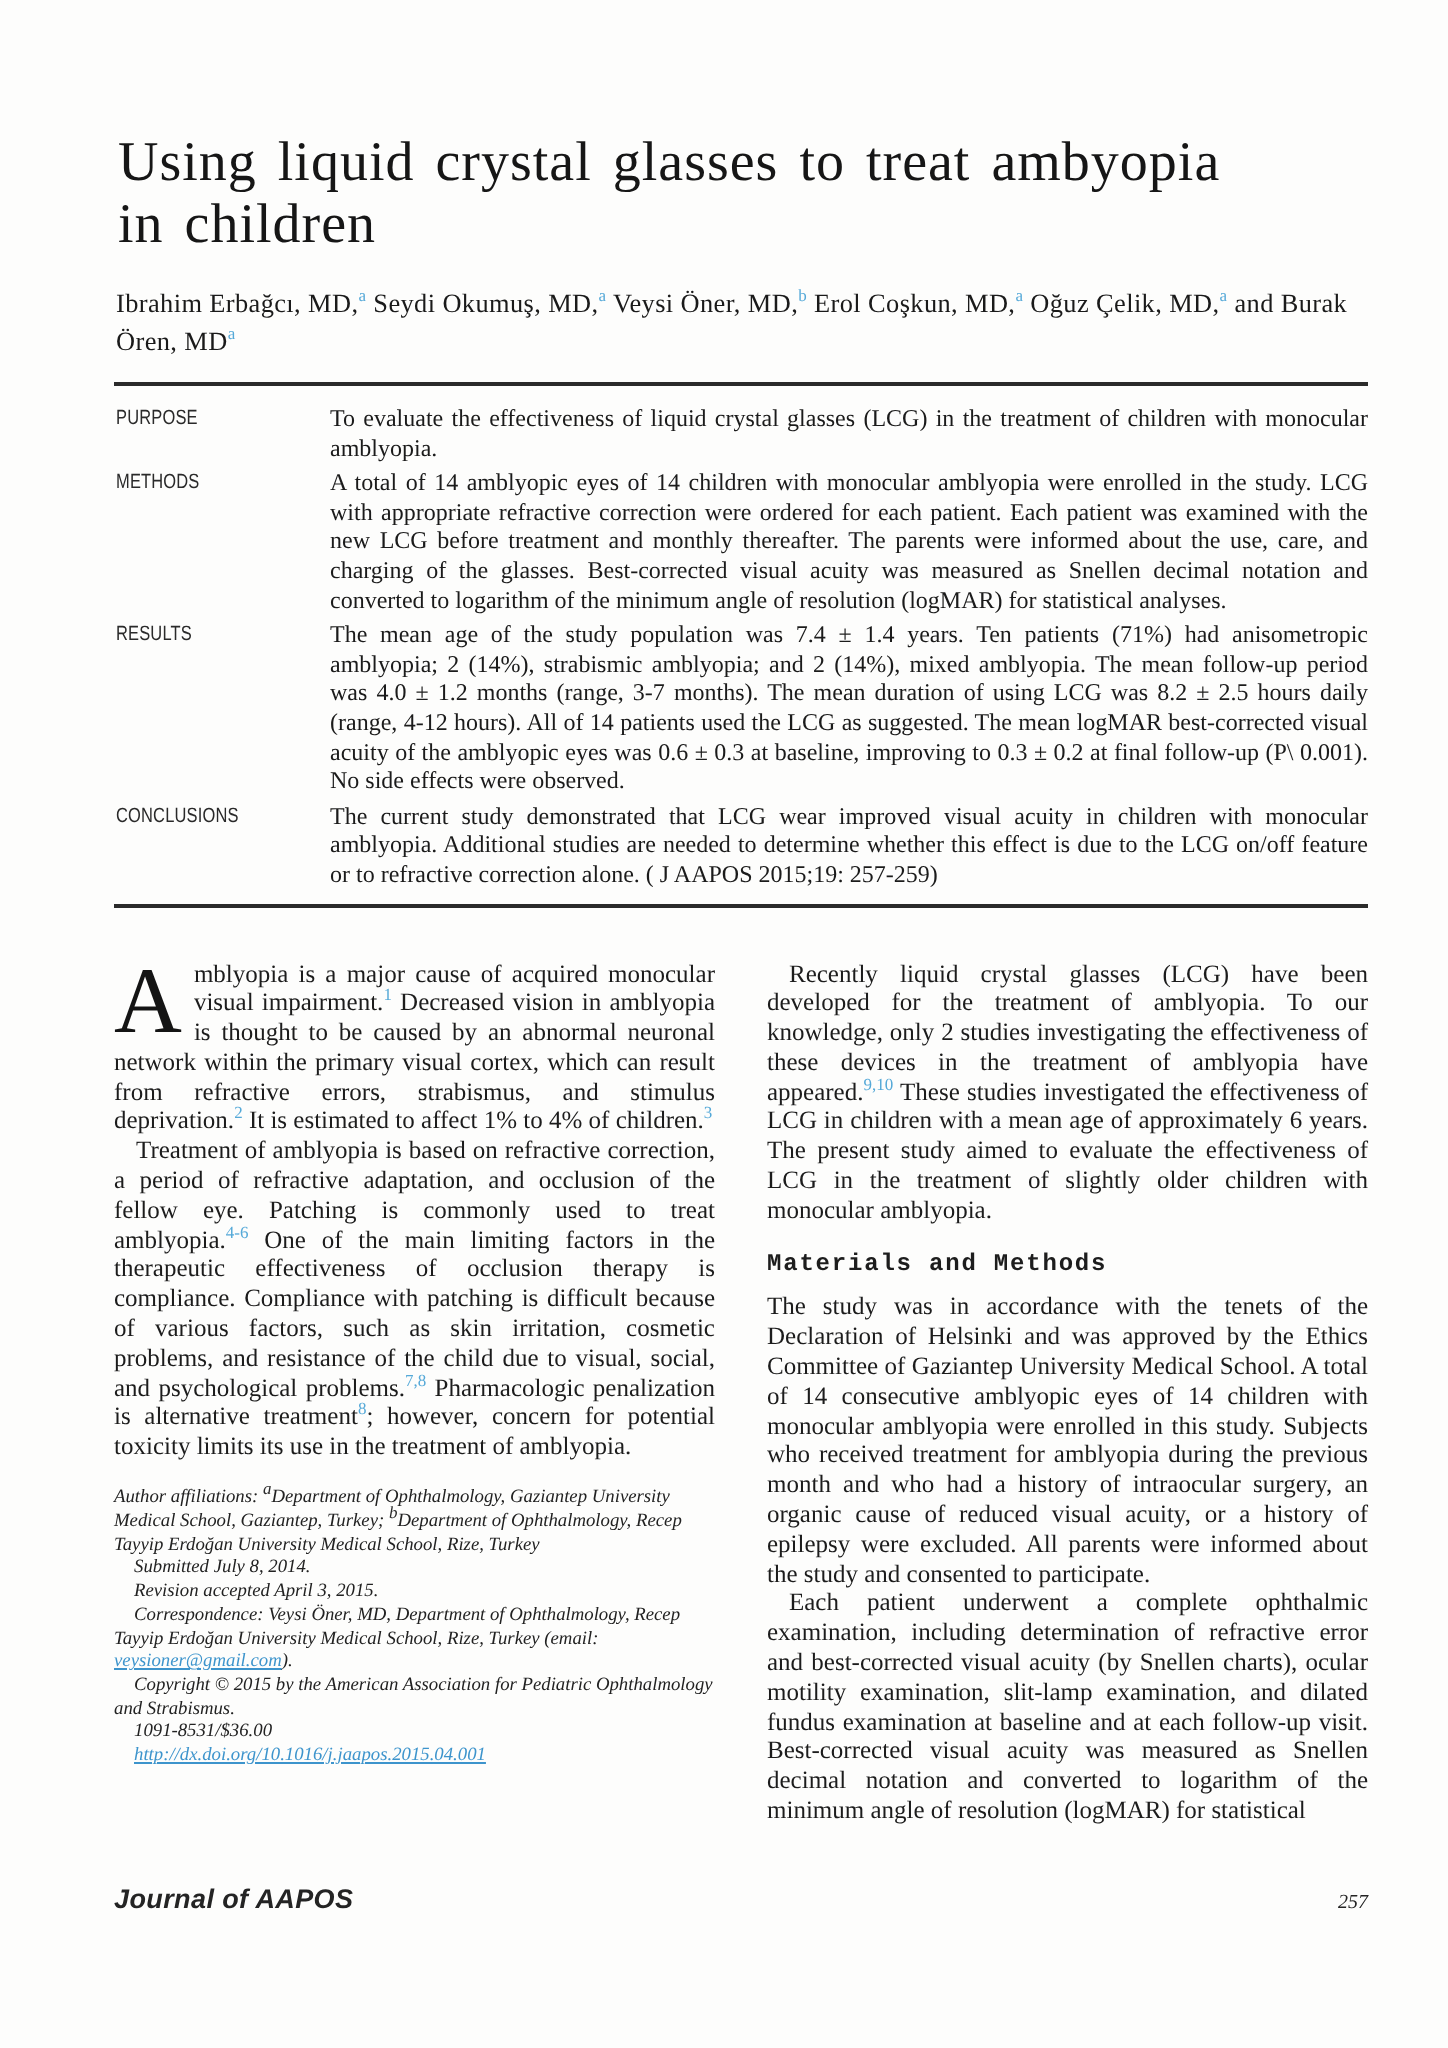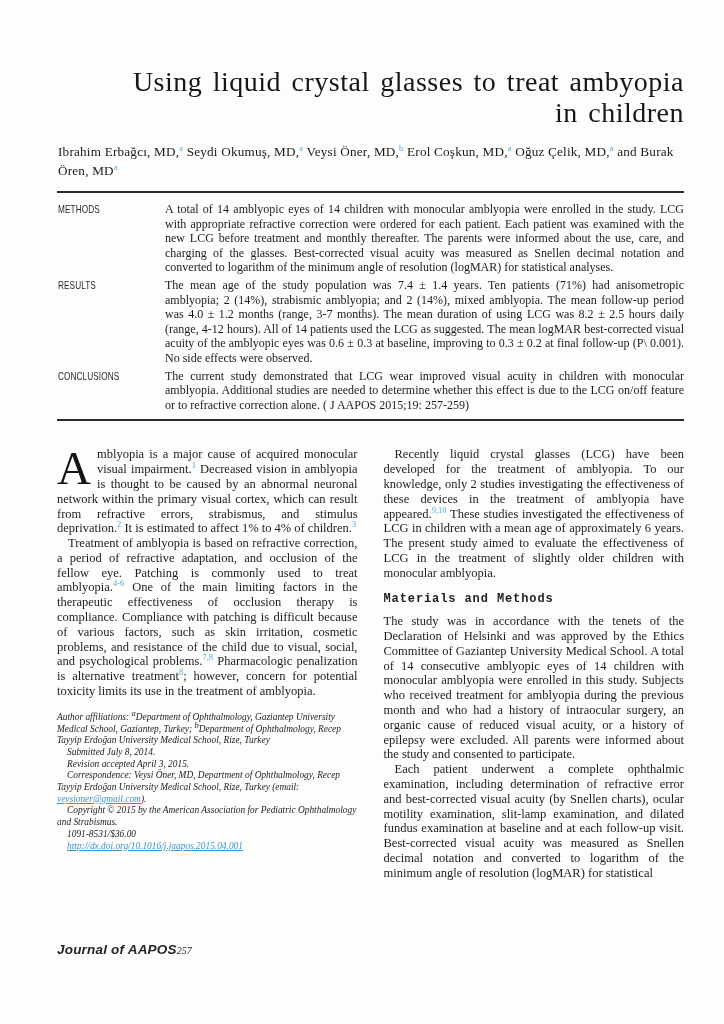--- a/index.html
+++ b/index.html
@@ -10,21 +10,21 @@
     background:#fdfdfc;
     overflow:hidden;
     color:#1c1c1c;
     font-family:"Liberation Serif", serif;
     box-sizing:border-box;
     padding:66px 40px 0 57px;
   }
   
   .title{
     font-size:28px;line-height:31px;font-weight:normal;
-    letter-spacing:0.5px;word-spacing:3px;margin:0 0 14px 2px;color:#161616;text-align:right;
+    letter-spacing:0.5px;word-spacing:3px;margin:0 0 14px 2px;color:#161616;
   }
   
   .authors{
     font-size:13.2px;line-height:19px;margin:0 0 11px 1px;color:#1a1a1a;
     letter-spacing:0.2px;
   }
   sup.supref{
     color:#55a9d8;font-size:8.5px;line-height:0;vertical-align:super;
   }
   sup.supref.dark{color:#2a2a2a;}
@@ -61,21 +61,21 @@
   
   .affil{
     margin-top:13px;font-style:italic;font-size:9.4px;line-height:11.7px;
     text-align:left;color:#222;
   }
   .affline{text-indent:10px;}
   .affline.noindent{text-indent:0;}
   
   .footer{
     position:absolute;left:57px;right:40px;top:942px;
-    display:flex;justify-content:flex-start;align-items:baseline;
+    display:flex;justify-content:space-between;align-items:baseline;
   }
   .journal{
     font-family:"Liberation Sans", sans-serif;font-style:italic;
     font-weight:bold;font-size:13.5px;letter-spacing:0.2px;color:#242424;
   }
   .pageno{font-style:italic;font-size:10px;color:#242424;}
 </style>
 </head>
 <body>
 
@@ -84,20 +84,24 @@
   <h1 class="title">
     <span>Using liquid crystal glasses to treat ambyopia</span><br>
     <span>in children</span>
   </h1>
 
   <div class="authors">Ibrahim Erbağcı, MD,<sup class="supref">a</sup> Seydi Okumuş, MD,<sup class="supref">a</sup> Veysi Öner, MD,<sup class="supref">b</sup> Erol Coşkun, MD,<sup class="supref">a</sup> Oğuz Çelik, MD,<sup class="supref">a</sup> and Burak Ören, MD<sup class="supref">a</sup></div>
 
   <hr class="rule">
 
   <div class="abstract">
+    <div class="abs-row">
+      <span class="abs-label">PURPOSE</span>
+      <div class="abs-text">To evaluate the effectiveness of liquid crystal glasses (LCG) in the treatment of children with monocular amblyopia.</div>
+    </div>
     <div class="abs-row">
       <span class="abs-label">METHODS</span>
       <div class="abs-text">A total of 14 amblyopic eyes of 14 children with monocular amblyopia were enrolled in the study. LCG with appropriate refractive correction were ordered for each patient. Each patient was examined with the new LCG before treatment and monthly thereafter. The parents were informed about the use, care, and charging of the glasses. Best-corrected visual acuity was measured as Snellen decimal notation and converted to logarithm of the minimum angle of resolution (logMAR) for statistical analyses.</div>
     </div>
     <div class="abs-row">
       <span class="abs-label">RESULTS</span>
       <div class="abs-text">The mean age of the study population was 7.4 ± 1.4 years. Ten patients (71%) had anisometropic amblyopia; 2 (14%), strabismic amblyopia; and 2 (14%), mixed amblyopia. The mean follow-up period was 4.0 ± 1.2 months (range, 3-7 months). The mean duration of using LCG was 8.2 ± 2.5 hours daily (range, 4-12 hours). All of 14 patients used the LCG as suggested. The mean logMAR best-corrected visual acuity of the amblyopic eyes was 0.6 ± 0.3 at baseline, improving to 0.3 ± 0.2 at final follow-up (P\ 0.001). No side effects were observed.</div>
     </div>
     <div class="abs-row">
       <span class="abs-label">CONCLUSIONS</span>

